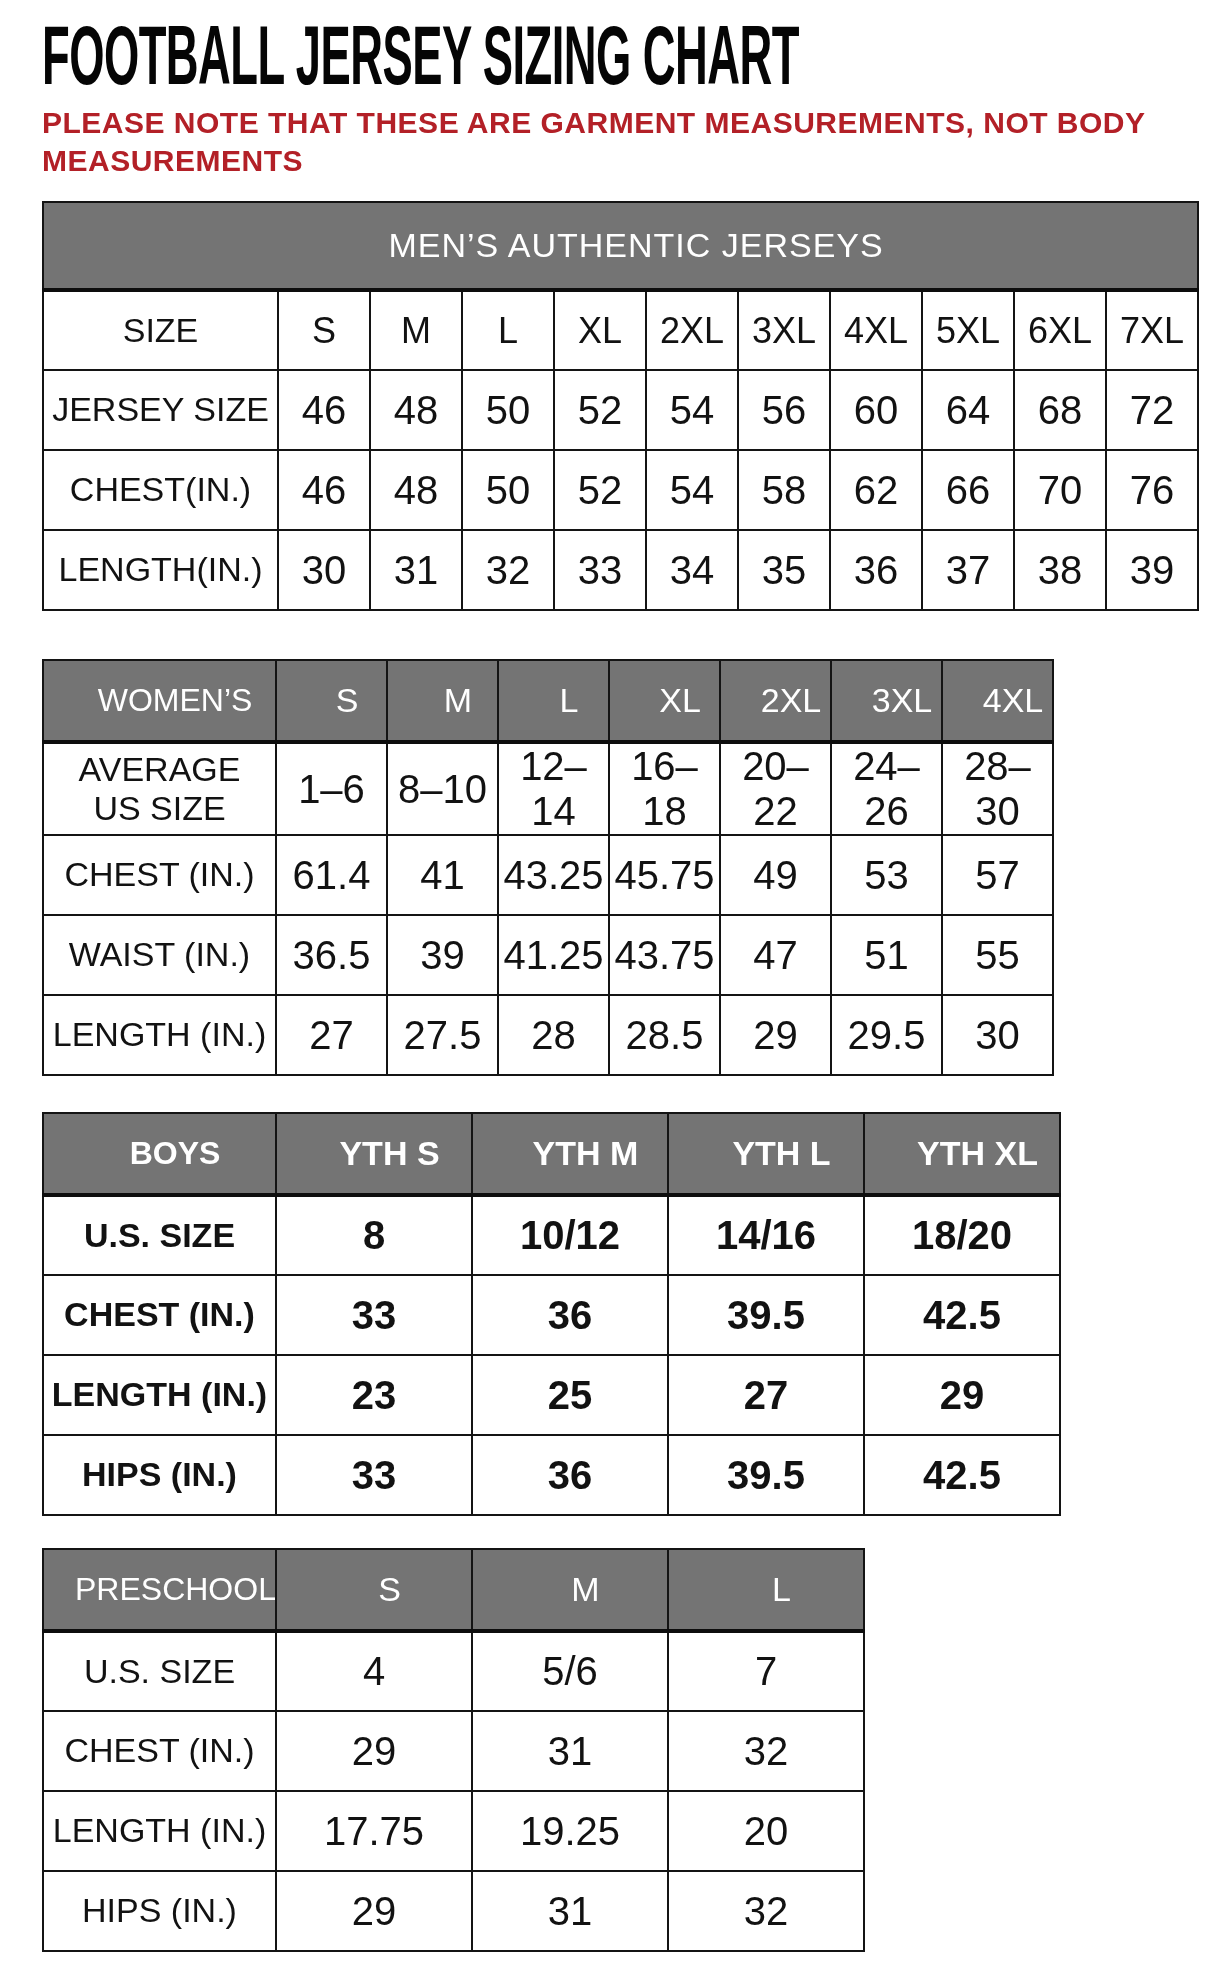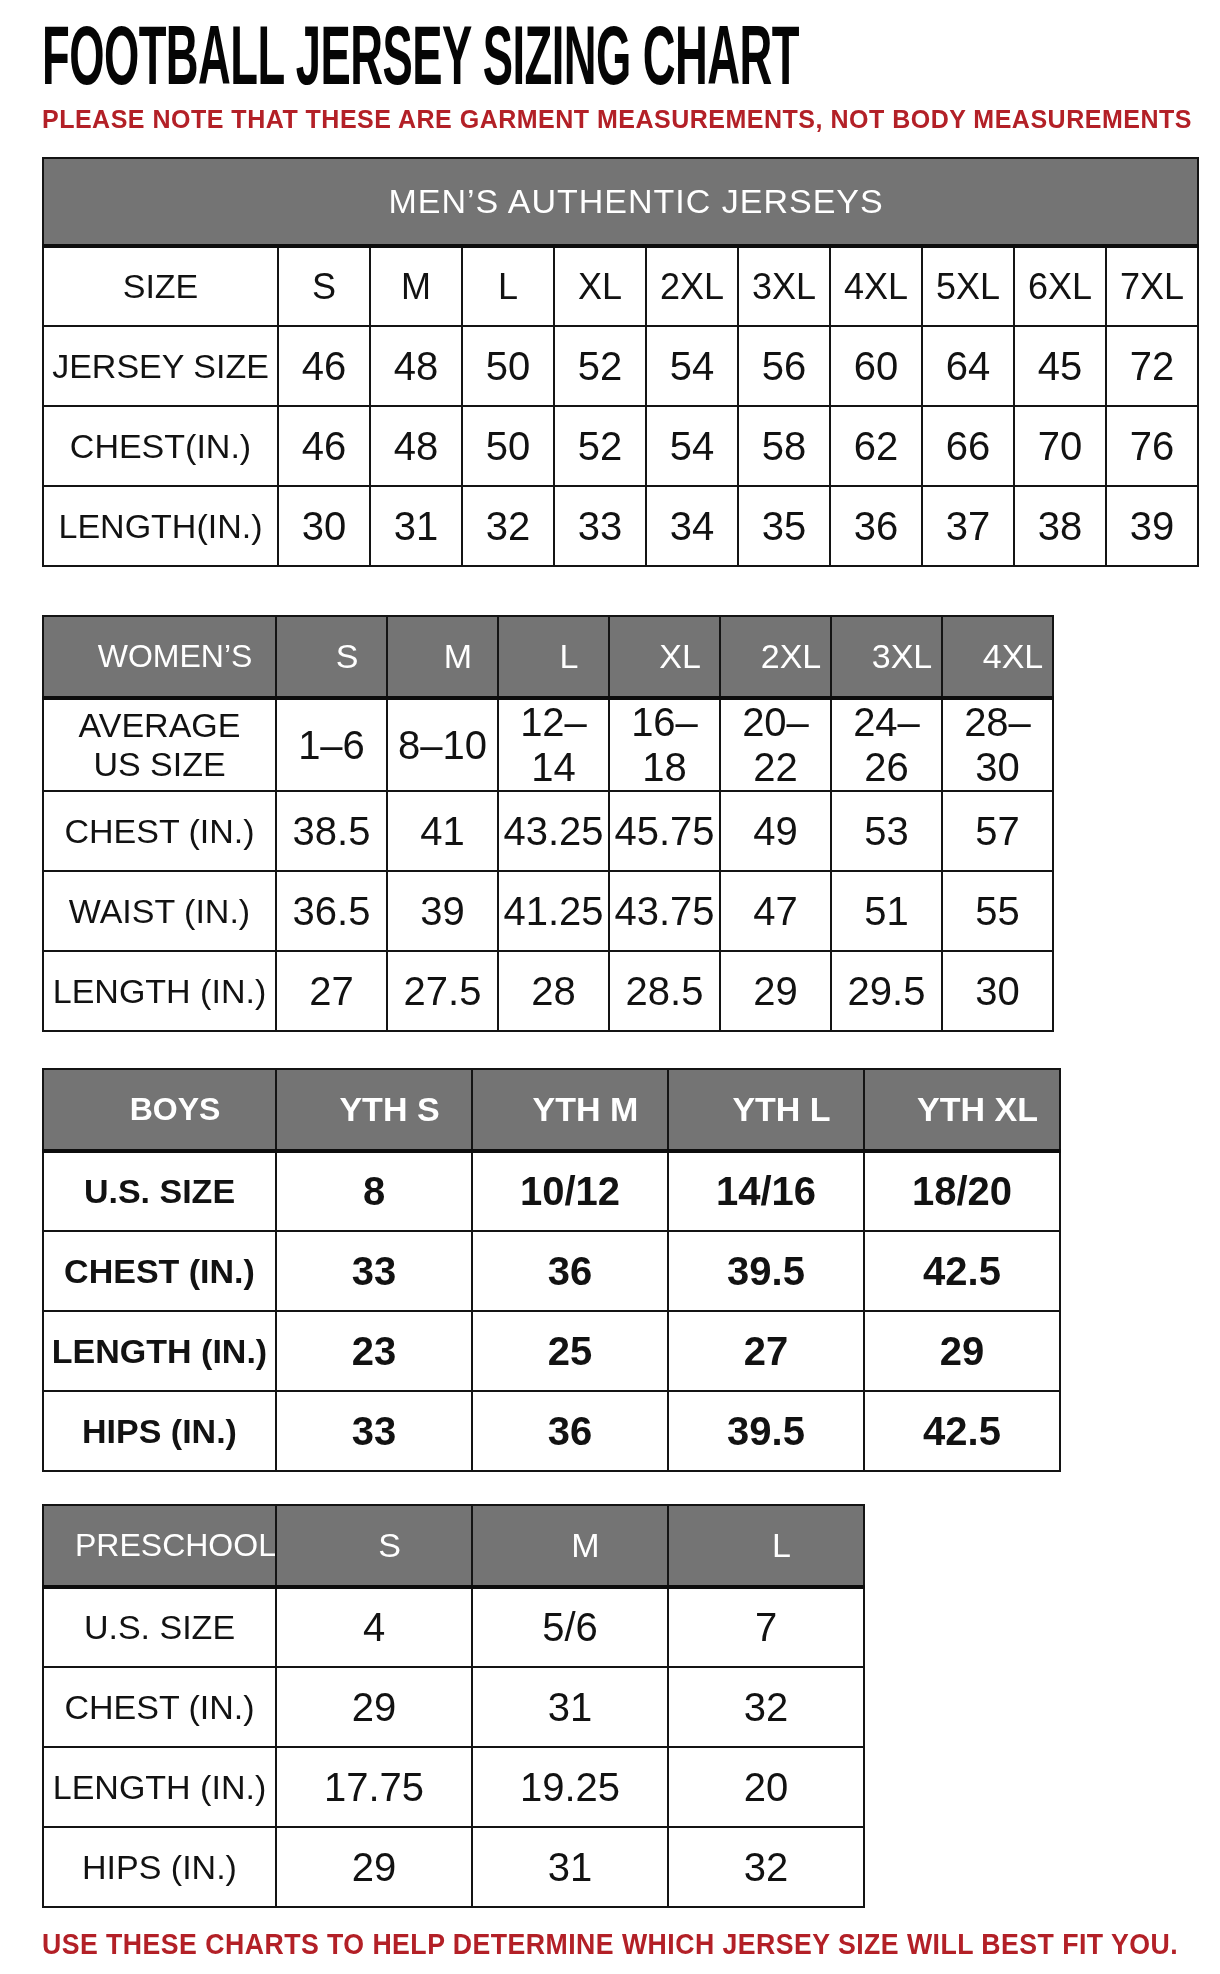--- a/index.html
+++ b/index.html
@@ -21,21 +21,21 @@
     color:#050505;
     white-space:nowrap;
     transform:scaleX(0.54);
     transform-origin:left top;
     height:74px;
   }
 
   .note {
     margin-top:14px;
     width:1150px;
-    font-size:25px;
+    font-size:30px;
     font-weight:bold;
     letter-spacing:0.5px;
     line-height:1.25;
     color:#b32027;
   }
 
   .table-wrap { margin-top:22px; }
   .table-wrap.w-womens { margin-top:44px; }
   .table-wrap.w-boys { margin-top:36px;font-weight:bold; }
   .table-wrap.w-preschool { margin-top:32px; }
@@ -143,21 +143,21 @@
           <tr>
             <td class="label">JERSEY SIZE</td>
             <td class="data">46</td>
             <td class="data">48</td>
             <td class="data">50</td>
             <td class="data">52</td>
             <td class="data">54</td>
             <td class="data">56</td>
             <td class="data">60</td>
             <td class="data">64</td>
-            <td class="data">45</td>
+            <td class="data">68</td>
             <td class="data">72</td>
           </tr>
           <tr>
             <td class="label">CHEST(IN.)</td>
             <td class="data">46</td>
             <td class="data">48</td>
             <td class="data">50</td>
             <td class="data">52</td>
             <td class="data">54</td>
             <td class="data">58</td>
@@ -211,21 +211,21 @@
             <td class="data">1–6</td>
             <td class="data">8–10</td>
             <td class="data">12–14</td>
             <td class="data">16–18</td>
             <td class="data">20–22</td>
             <td class="data">24–26</td>
             <td class="data">28–30</td>
           </tr>
           <tr>
             <td class="label">CHEST (IN.)</td>
-            <td class="data">38.5</td>
+            <td class="data">61.4</td>
             <td class="data">41</td>
             <td class="data">43.25</td>
             <td class="data">45.75</td>
             <td class="data">49</td>
             <td class="data">53</td>
             <td class="data">57</td>
           </tr>
           <tr>
             <td class="label">WAIST (IN.)</td>
             <td class="data">36.5</td>

